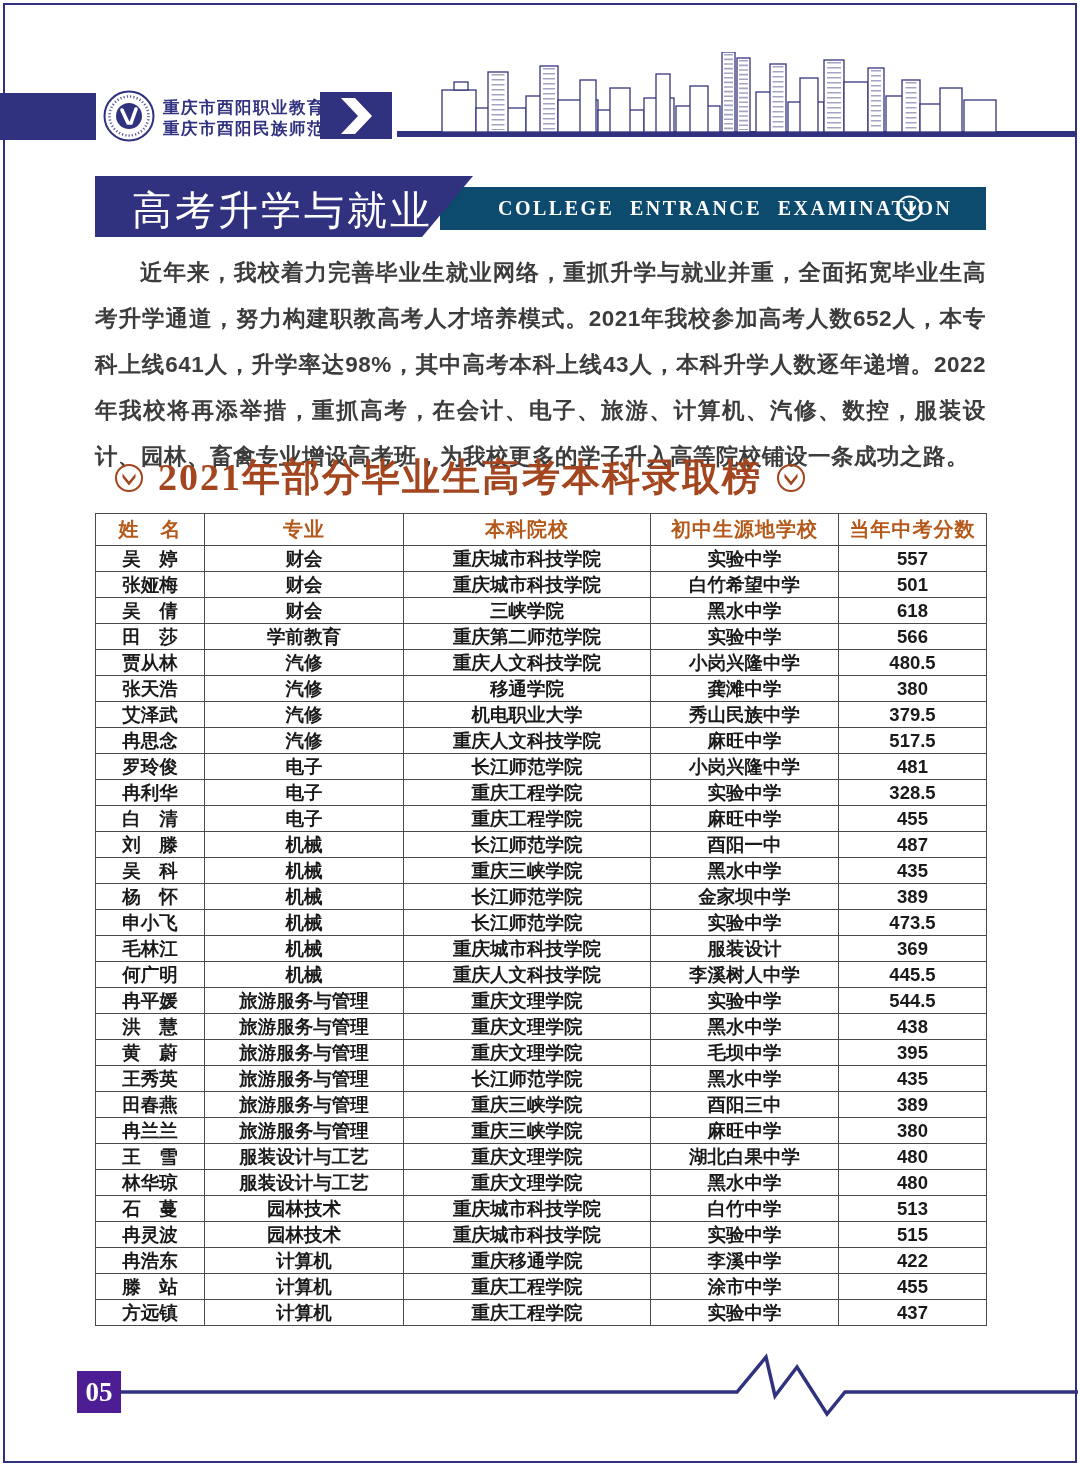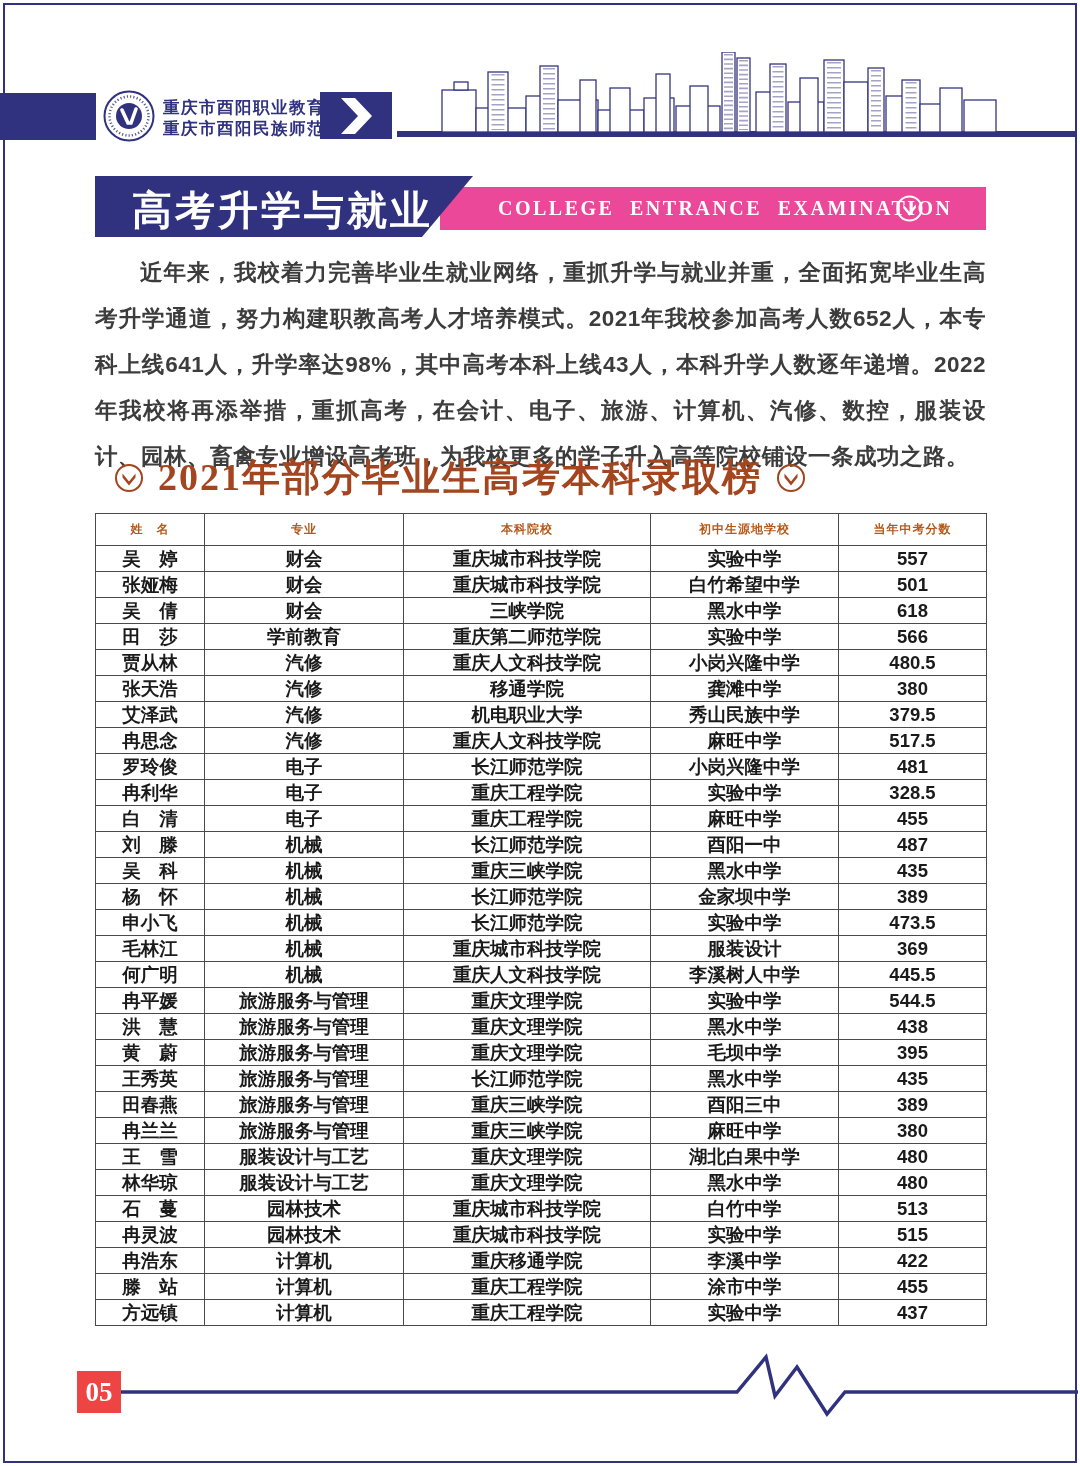--- a/index.html
+++ b/index.html
@@ -11,51 +11,51 @@
   .hdr-leftblock{position:absolute;left:0;top:93px;width:96px;height:47px;background:#31327f;}
   .hdr-logo{position:absolute;left:102px;top:89px;width:54px;height:54px;}
   .hdr-names{position:absolute;left:163px;top:97px;color:#31327f;font-weight:bold;
              font-size:16.5px;line-height:20.5px;letter-spacing:1.5px;white-space:nowrap;}
   .hdr-arrowbox{position:absolute;left:320px;top:92px;width:72px;height:47px;background:#31327f;
                 display:flex;align-items:center;justify-content:center;}
   .hdr-baseline{position:absolute;left:397px;top:131px;width:679px;height:6px;background:#31327f;}
   .hdr-skyline{position:absolute;left:440px;top:52px;width:560px;height:80px;}
 
   
-  .banner-blue{position:absolute;left:440px;top:187px;width:546px;height:43px;background:#ec4899;
+  .banner-blue{position:absolute;left:440px;top:187px;width:546px;height:43px;background:#0c4a6e;
                display:flex;align-items:center;}
   .banner-en{color:#ffffff;font-family:"Liberation Serif",serif;font-weight:bold;font-size:20px;
              letter-spacing:2.5px;word-spacing:8px;margin-left:58px;white-space:nowrap;}
   .banner-chevron{position:absolute;right:62px;top:7px;width:29px;height:29px;}
   .banner-navy{position:absolute;left:95px;top:176px;width:378px;height:61px;background:#31327f;
                clip-path:polygon(0 0,100% 0,86.5% 100%,0 100%);
                display:flex;align-items:center;}
-  .banner-cn{color:#fff;font-size:40px;font-weight:bold;letter-spacing:3px;margin-left:37px;white-space:nowrap;margin-top:8px;}
+  .banner-cn{color:#fff;font-size:40px;font-weight:normal;letter-spacing:3px;margin-left:37px;white-space:nowrap;margin-top:8px;}
 
   
   .intro{position:absolute;left:95px;top:250px;width:891px;font-size:22.5px;line-height:46px;
          color:#3c3c3c;font-weight:600;text-align:justify;text-indent:2em;letter-spacing:0.5px;}
 
   
   .sec-title{position:absolute;left:0;top:452px;width:920px;display:flex;align-items:center;
              justify-content:center;gap:14px;}
   .sec-title .txt{color:#a3451e;font-family:"Liberation Serif",serif;font-weight:bold;
                   font-size:38px;letter-spacing:2px;white-space:nowrap;}
   .sec-icon{width:30px;height:30px;flex:0 0 auto;}
 
   
   .tbl{position:absolute;left:95px;top:513px;width:891px;border-collapse:collapse;table-layout:fixed;}
   .tbl th,.tbl td{border:1.5px solid #4a4a4a;text-align:center;vertical-align:middle;
                   overflow:hidden;white-space:nowrap;padding:0;}
-  .tbl th{height:31px;color:#b5591b;font-size:12px;font-weight:bold;letter-spacing:1px;}
+  .tbl th{height:31px;color:#b5591b;font-size:20px;font-weight:bold;letter-spacing:1px;}
   .tbl td{height:23.8px;color:#1a1a1a;font-size:18.5px;font-weight:bold;}
   .c0{width:109px;}.c1{width:199px;}.c2{width:247px;}.c3{width:188px;}.c4{width:148px;}
 
   
-  .pagenum{position:absolute;left:77px;top:1371px;width:44px;height:42px;background:#ef4444;
+  .pagenum{position:absolute;left:77px;top:1371px;width:44px;height:42px;background:#4c1d95;
            color:#fff;font-family:"Liberation Serif",serif;font-weight:bold;font-size:27px;
            display:flex;align-items:center;justify-content:center;}
   .footline{position:absolute;left:121px;top:1352px;width:957px;height:70px;}
 </style>
 </head>
 <body>
 
 <div class="page">
   <div class="frame"></div>
 

